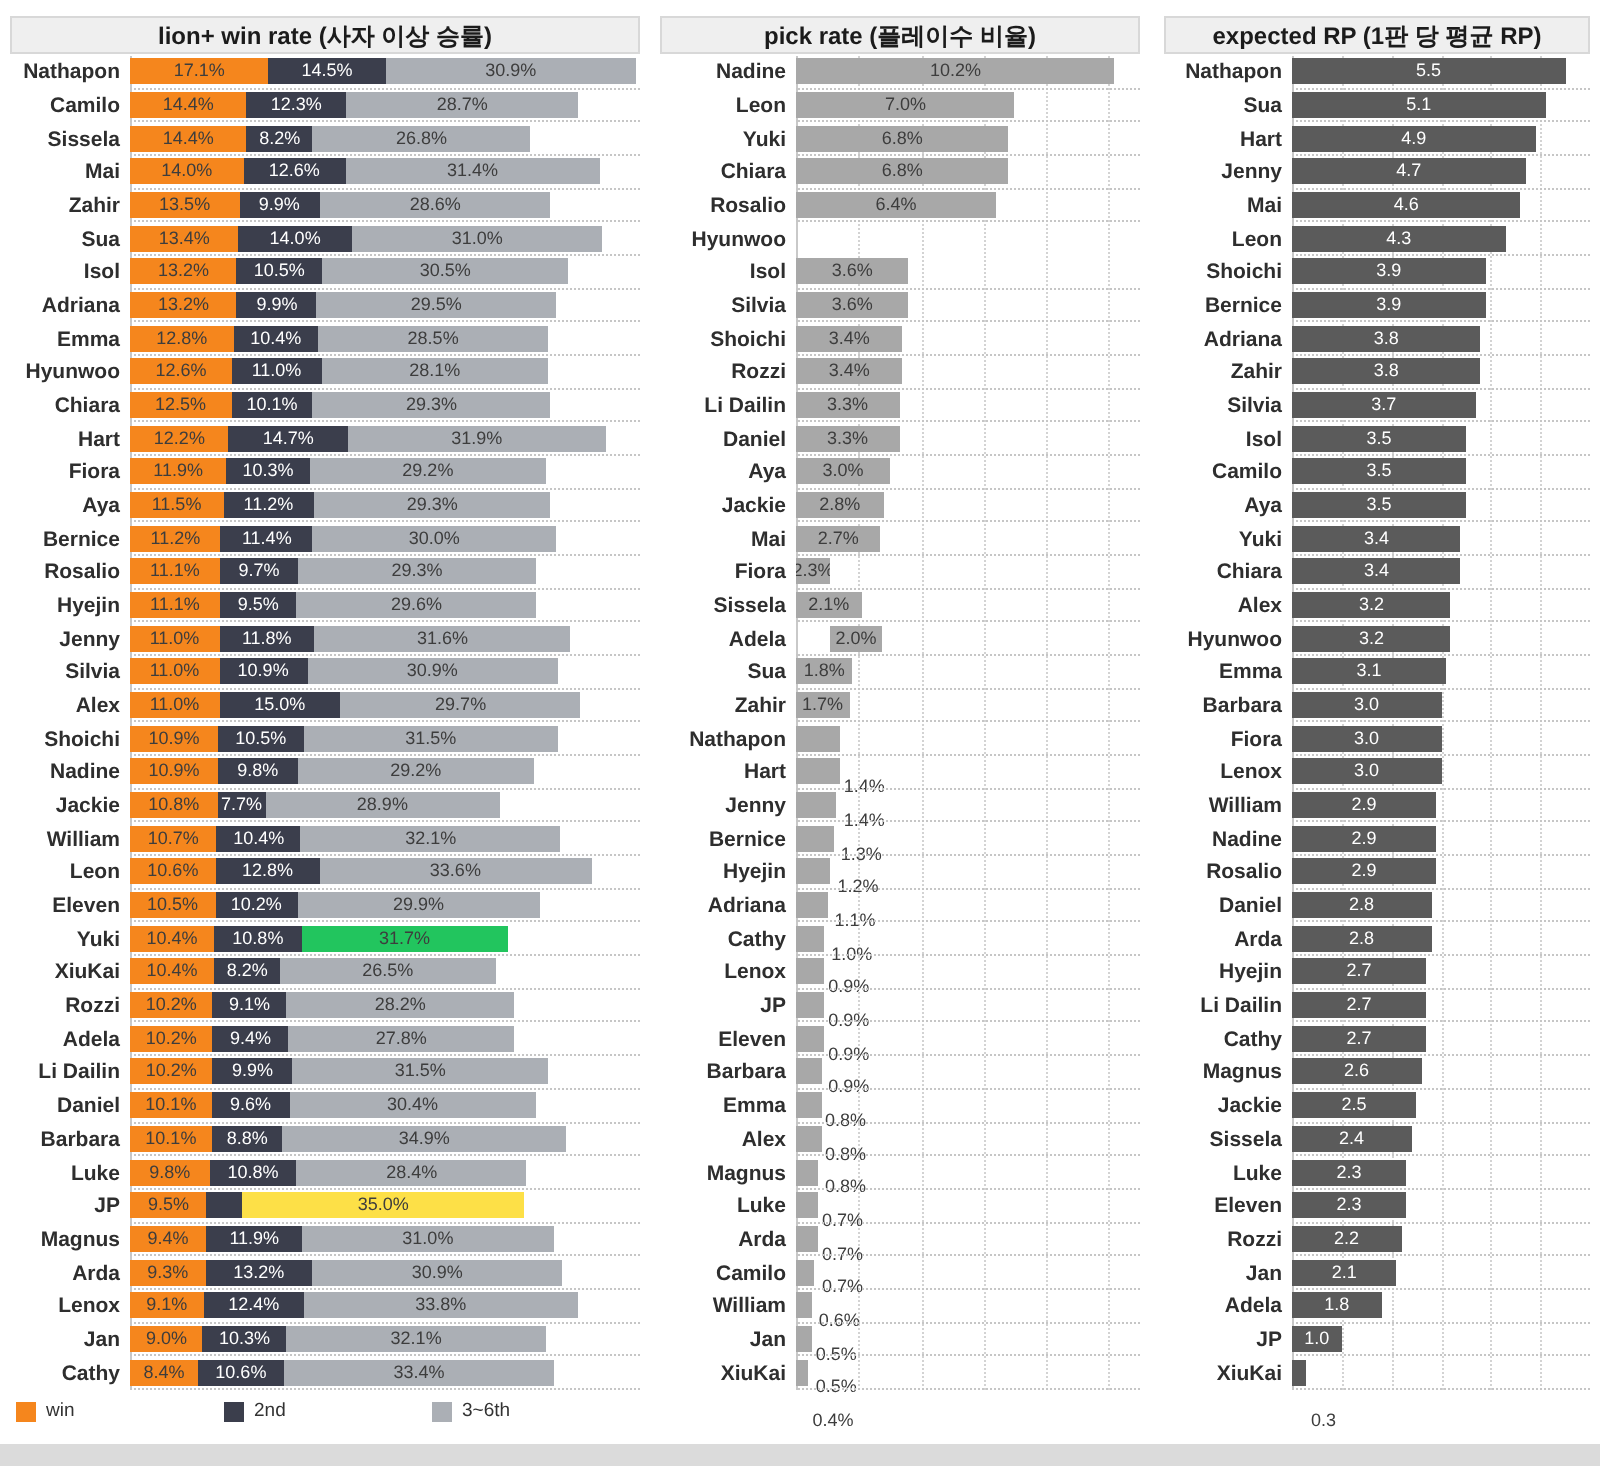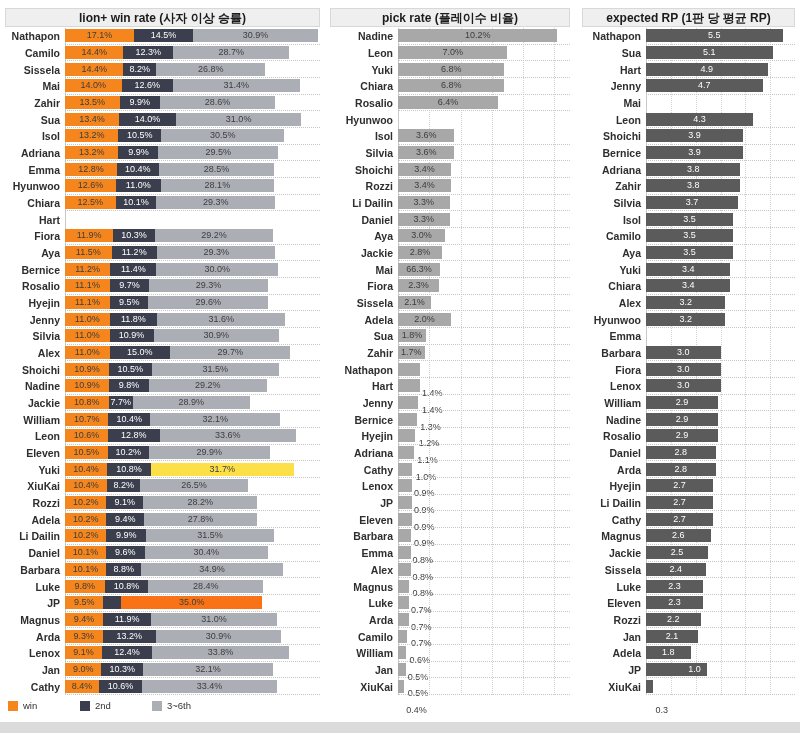--- a/index.html
+++ b/index.html
@@ -19,21 +19,21 @@
   #panel0 .cat{width:60px;} #panel1 .cat{width:68px;} #panel2 .cat{width:64px;}
   .plot{flex:1;display:flex;align-items:center;border-bottom:1px dotted #C6C6C6;box-sizing:border-box;min-width:0;}
   .row:first-child .plot{border-top:1px dotted #C6C6C6;}
   .seg,.bar{height:13px;flex:0 0 auto;display:flex;align-items:center;justify-content:center;
      font-size:9px;line-height:13px;white-space:nowrap;overflow:hidden;}
   .outlabel{font-size:9px;margin-left:2px;white-space:nowrap;flex:0 0 auto;margin-top:48px;}
   .grid-overlay{position:absolute;top:0;bottom:0;z-index:0;}
   .axis-line{position:absolute;top:0;bottom:0;width:0;border-left:1px solid #C9C9C9;z-index:0;}
   .vgrid{position:absolute;top:0;bottom:0;width:0;border-left:1px dotted #D3D3D3;}
   .legend{position:absolute;left:8px;top:700px;display:flex;}
-  .legend-item{width:72px;display:flex;align-items:center;gap:5px;font-size:9.5px;color:#333;}
+  .legend-item{width:104px;display:flex;align-items:center;gap:5px;font-size:9.5px;color:#333;}
   .swatch{width:10px;height:10px;flex:0 0 auto;}
   .bottom-strip{position:absolute;left:0;top:722px;width:800px;height:11px;background:#DBDBDB;}
 </style>
 </head>
 <body>
 
 <div class="page">
 
   <section class="panel" id="panel0">
     <div class="panel-title">lion+ win rate (사자 이상 승률)</div>
@@ -122,20 +122,25 @@
         <div class="row">
           <div class="cat">Chiara</div>
           <div class="plot">
             <div class="seg" style="width: 50.5952px; background: rgb(245, 134, 29); color: rgb(61, 61, 61);">12.5%</div>
             <div class="seg" style="width: 40.881px; background: rgb(59, 62, 76); color: rgb(255, 255, 255);">10.1%</div>
             <div class="seg" style="width: 118.595px; background: rgb(171, 175, 181); color: rgb(61, 61, 61);">29.3%</div>
           </div>
         </div>
         <div class="row">
           <div class="cat">Hart</div>
+          <div class="plot">
+            <div class="seg" style="width: 49.381px; background: rgb(245, 134, 29); color: rgb(61, 61, 61);">12.2%</div>
+            <div class="seg" style="width: 59.5px; background: rgb(59, 62, 76); color: rgb(255, 255, 255);">14.7%</div>
+            <div class="seg" style="width: 129.119px; background: rgb(171, 175, 181); color: rgb(61, 61, 61);">31.9%</div>
+          </div>
         </div>
         <div class="row">
           <div class="cat">Fiora</div>
           <div class="plot">
             <div class="seg" style="width: 48.1667px; background: rgb(245, 134, 29); color: rgb(61, 61, 61);">11.9%</div>
             <div class="seg" style="width: 41.6905px; background: rgb(59, 62, 76); color: rgb(255, 255, 255);">10.3%</div>
             <div class="seg" style="width: 118.19px; background: rgb(171, 175, 181); color: rgb(61, 61, 61);">29.2%</div>
           </div>
         </div>
         <div class="row">
@@ -240,21 +245,21 @@
             <div class="seg" style="width: 42.5px; background: rgb(245, 134, 29); color: rgb(61, 61, 61);">10.5%</div>
             <div class="seg" style="width: 41.2857px; background: rgb(59, 62, 76); color: rgb(255, 255, 255);">10.2%</div>
             <div class="seg" style="width: 121.024px; background: rgb(171, 175, 181); color: rgb(61, 61, 61);">29.9%</div>
           </div>
         </div>
         <div class="row">
           <div class="cat">Yuki</div>
           <div class="plot">
             <div class="seg" style="width: 42.0952px; background: rgb(245, 134, 29); color: rgb(61, 61, 61);">10.4%</div>
             <div class="seg" style="width: 43.7143px; background: rgb(59, 62, 76); color: rgb(255, 255, 255);">10.8%</div>
-            <div class="seg" style="width: 143px; background: #fde047; color: rgb(61, 61, 61);">31.7%</div>
+            <div class="seg" style="width: 103px; background: #22c55e; color: rgb(61, 61, 61);">31.7%</div>
           </div>
         </div>
         <div class="row">
           <div class="cat">XiuKai</div>
           <div class="plot">
             <div class="seg" style="width: 42.0952px; background: rgb(245, 134, 29); color: rgb(61, 61, 61);">10.4%</div>
             <div class="seg" style="width: 33.1905px; background: rgb(59, 62, 76); color: rgb(255, 255, 255);">8.2%</div>
             <div class="seg" style="width: 107.262px; background: rgb(171, 175, 181); color: rgb(61, 61, 61);">26.5%</div>
           </div>
         </div>
@@ -304,21 +309,21 @@
             <div class="seg" style="width: 39.6667px; background: rgb(245, 134, 29); color: rgb(61, 61, 61);">9.8%</div>
             <div class="seg" style="width: 43.7143px; background: rgb(59, 62, 76); color: rgb(255, 255, 255);">10.8%</div>
             <div class="seg" style="width: 114.952px; background: rgb(171, 175, 181); color: rgb(61, 61, 61);">28.4%</div>
           </div>
         </div>
         <div class="row">
           <div class="cat">JP</div>
           <div class="plot">
             <div class="seg" style="width: 38.4524px; background: rgb(245, 134, 29); color: rgb(61, 61, 61);">9.5%</div>
             <div class="seg" style="width: 17.4048px; background: rgb(59, 62, 76);"></div>
-            <div class="seg" style="width: 141.667px; background: #f97316; color: rgb(61, 61, 61);">35.0%</div>
+            <div class="seg" style="width: 141.667px; background: #fde047; color: rgb(61, 61, 61);">35.0%</div>
           </div>
         </div>
         <div class="row">
           <div class="cat">Magnus</div>
           <div class="plot">
             <div class="seg" style="width: 38.0476px; background: rgb(245, 134, 29); color: rgb(61, 61, 61);">9.4%</div>
             <div class="seg" style="width: 48.1667px; background: rgb(59, 62, 76); color: rgb(255, 255, 255);">11.9%</div>
             <div class="seg" style="width: 125.476px; background: rgb(171, 175, 181); color: rgb(61, 61, 61);">31.0%</div>
           </div>
         </div>
@@ -445,39 +450,39 @@
         </div>
         <div class="row">
           <div class="cat">Jackie</div>
           <div class="plot">
             <div class="bar" style="width: 43.7818px; background: rgb(168, 168, 168); color: rgb(61, 61, 61);">2.8%</div>
           </div>
         </div>
         <div class="row">
           <div class="cat">Mai</div>
           <div class="plot">
-            <div class="bar" style="width: 42.2182px; background: rgb(168, 168, 168); color: rgb(61, 61, 61);">66.3%</div>
+            <div class="bar" style="width: 42.2182px; background: rgb(168, 168, 168); color: rgb(61, 61, 61);">2.7%</div>
           </div>
         </div>
         <div class="row">
           <div class="cat">Fiora</div>
           <div class="plot">
-            <div class="bar" style="width: 41px; background: rgb(168, 168, 168); color: rgb(61, 61, 61);">2.3%</div>
+            <div class="bar" style="width: 17px; background: rgb(168, 168, 168); color: rgb(61, 61, 61);">2.3%</div>
           </div>
         </div>
         <div class="row">
           <div class="cat">Sissela</div>
           <div class="plot">
             <div class="bar" style="width: 32.8364px; background: rgb(168, 168, 168); color: rgb(61, 61, 61);">2.1%</div>
           </div>
         </div>
         <div class="row">
           <div class="cat">Adela</div>
           <div class="plot">
-            <div class="bar" style="width: 53px; background: rgb(168, 168, 168); color: rgb(61, 61, 61);">2.0%</div>
+            <div class="bar" style="width: 26px; background: rgb(168, 168, 168); color: rgb(61, 61, 61); margin-left: 17px;">2.0%</div>
           </div>
         </div>
         <div class="row">
           <div class="cat">Sua</div>
           <div class="plot">
             <div class="bar" style="width: 28.1455px; background: rgb(168, 168, 168); color: rgb(61, 61, 61);">1.8%</div>
           </div>
         </div>
         <div class="row">
           <div class="cat">Zahir</div>
@@ -658,20 +663,23 @@
           </div>
         </div>
         <div class="row">
           <div class="cat">Jenny</div>
           <div class="plot">
             <div class="bar" style="width: 116.717px; background: rgb(91, 91, 91); color: rgb(255, 255, 255);">4.7</div>
           </div>
         </div>
         <div class="row">
           <div class="cat">Mai</div>
+          <div class="plot">
+            <div class="bar" style="width: 114.233px; background: rgb(91, 91, 91); color: rgb(255, 255, 255);">4.6</div>
+          </div>
         </div>
         <div class="row">
           <div class="cat">Leon</div>
           <div class="plot">
             <div class="bar" style="width: 106.783px; background: rgb(91, 91, 91); color: rgb(255, 255, 255);">4.3</div>
           </div>
         </div>
         <div class="row">
           <div class="cat">Shoichi</div>
           <div class="plot">
@@ -739,20 +747,23 @@
           </div>
         </div>
         <div class="row">
           <div class="cat">Hyunwoo</div>
           <div class="plot">
             <div class="bar" style="width: 79.4667px; background: rgb(91, 91, 91); color: rgb(255, 255, 255);">3.2</div>
           </div>
         </div>
         <div class="row">
           <div class="cat">Emma</div>
+          <div class="plot">
+            <div class="bar" style="width: 76.9833px; background: rgb(91, 91, 91); color: rgb(255, 255, 255);">3.1</div>
+          </div>
         </div>
         <div class="row">
           <div class="cat">Barbara</div>
           <div class="plot">
             <div class="bar" style="width: 74.5px; background: rgb(91, 91, 91); color: rgb(255, 255, 255);">3.0</div>
           </div>
         </div>
         <div class="row">
           <div class="cat">Fiora</div>
           <div class="plot">
@@ -857,21 +868,21 @@
         </div>
         <div class="row">
           <div class="cat">Adela</div>
           <div class="plot">
             <div class="bar" style="width: 44.7px; background: rgb(91, 91, 91); color: rgb(255, 255, 255);">1.8</div>
           </div>
         </div>
         <div class="row">
           <div class="cat">JP</div>
           <div class="plot">
-            <div class="bar" style="width: 24.8333px; background: rgb(91, 91, 91); color: rgb(255, 255, 255); padding-left: 36px;">1.0</div>
+            <div class="bar" style="width: 24.8333px; background: rgb(91, 91, 91); color: rgb(255, 255, 255);">1.0</div>
           </div>
         </div>
         <div class="row">
           <div class="cat">XiuKai</div>
           <div class="plot">
             <div class="bar" style="width: 7.45px; background: rgb(91, 91, 91);"></div>
             <div class="outlabel" style="color: rgb(61, 61, 61);">0.3</div>
           </div>
         </div>
       </div>

